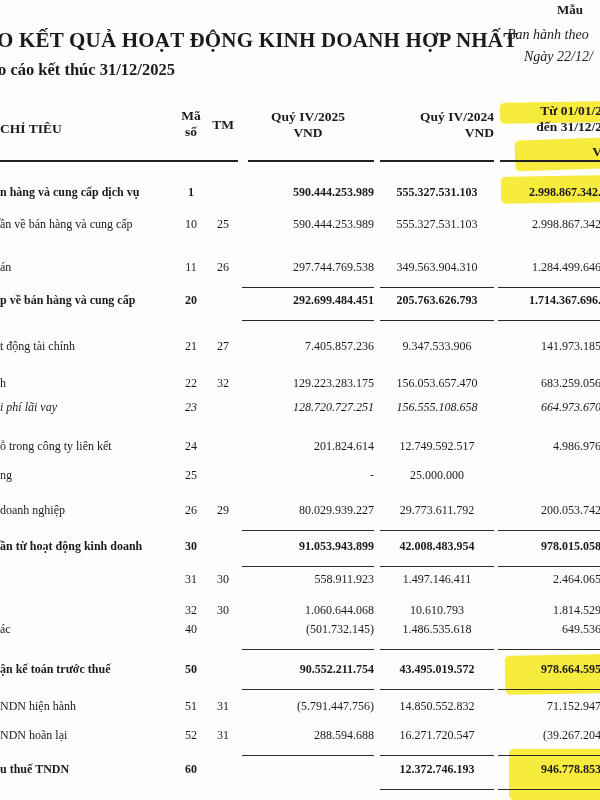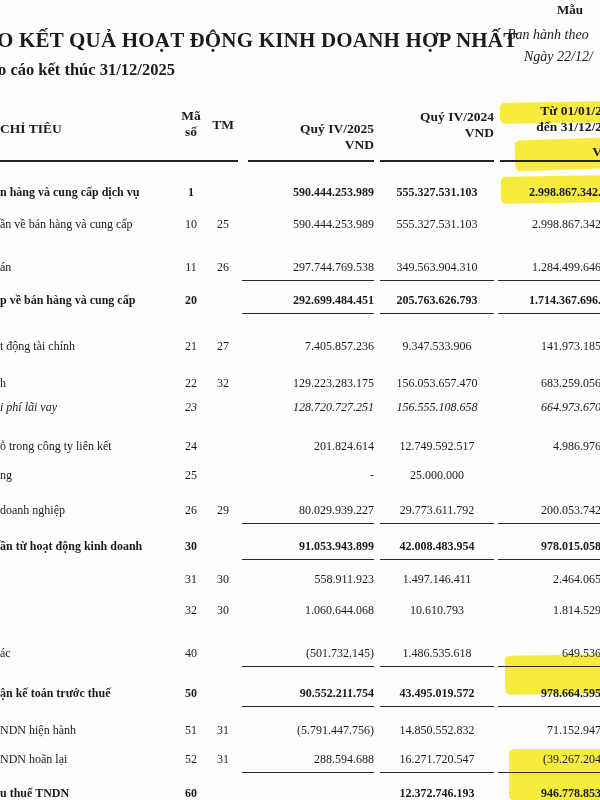--- a/index.html
+++ b/index.html
@@ -20,57 +20,57 @@
   #mark-h1{left:500px;top:102px;width:104px;height:21px;transform:rotate(-1deg)}
   #mark-h2{left:515px;top:139px;width:89px;height:31px;transform:rotate(-2deg)}
   #mark-r1{left:501px;top:176px;width:103px;height:27px;transform:rotate(-1deg)}
   #mark-r50{left:505px;top:655px;width:99px;height:39px;transform:rotate(-1deg)}
   #mark-r60{left:509px;top:749px;width:95px;height:51px}
   
   .thead{z-index:2;font-weight:bold;font-size:13.5px;line-height:16px}
   #h-criteria{left:0;top:121px}
   #h-code{left:176px;top:108px;width:30px;text-align:center}
   #h-tm{left:208px;top:117px;width:30px;text-align:center}
-  #h-col1{left:242px;top:121px;width:132px;text-align:right}
+  #h-col1{left:242px;top:109px;width:132px;text-align:center}
   #h-col2{left:380px;top:109px;width:114px;text-align:right}
   #h-col3{left:498px;top:103px;width:104px;text-align:right}
   #h-col3 .l3{margin-top:9px}
   .hrule{position:absolute;top:160px;height:2px;background:#232323;z-index:2}
   #hr1{left:0;width:238px}
   #hr2{left:248px;width:126px}
   #hr3{left:380px;width:114px}
   #hr4{left:500px;width:100px}
   
   #rows{position:absolute;left:0;top:170px;width:600px;z-index:2}
   .trow{position:relative;height:19px;font-size:12px;line-height:19px}
   .trow span{position:absolute;white-space:nowrap}
   .lab{left:0;width:176px;overflow:hidden}
   .code{left:176px;width:30px;text-align:center}
   .tm{left:208px;width:30px;text-align:center}
   .v1{left:242px;width:132px;text-align:right}
   .v2{left:380px;width:114px;text-align:center}
   .v3{left:498px;width:103px;text-align:right}
   .b{font-weight:bold}
   .i{font-style:italic}
-  .ru .v1,.ru .v2,.ru .v3{border-bottom:1.6px solid #2a2a2a;padding-bottom:3px}
+  .ru .v1,.ru .v2,.ru .v3{border-bottom:1.6px solid #2a2a2a;padding-bottom:10px}
   
   .trow:nth-of-type(1){margin-top:13px}
   .trow:nth-of-type(2){margin-top:13px}
   .trow:nth-of-type(3){margin-top:24px}
   .trow:nth-of-type(4){margin-top:14px}
   .trow:nth-of-type(5){margin-top:27px}
   .trow:nth-of-type(6){margin-top:18px}
   .trow:nth-of-type(7){margin-top:5px}
   .trow:nth-of-type(8){margin-top:20px}
   .trow:nth-of-type(9){margin-top:10px}
   .trow:nth-of-type(10){margin-top:16px}
   .trow:nth-of-type(11){margin-top:17px}
   .trow:nth-of-type(12){margin-top:14px}
   .trow:nth-of-type(13){margin-top:12px}
-  .trow:nth-of-type(14){margin-top:24px}
+  .trow:nth-of-type(14){margin-top:0}
   .trow:nth-of-type(15){margin-top:21px}
   .trow:nth-of-type(16){margin-top:18px}
   .trow:nth-of-type(17){margin-top:10px}
   .trow:nth-of-type(18){margin-top:15px}
 </style>
 </head>
 <body>
 
 <div class="mark" id="mark-h1" style="background: rgb(246, 233, 44);"></div>
 <div class="mark" id="mark-h2" style="background: rgb(246, 233, 44);"></div>

